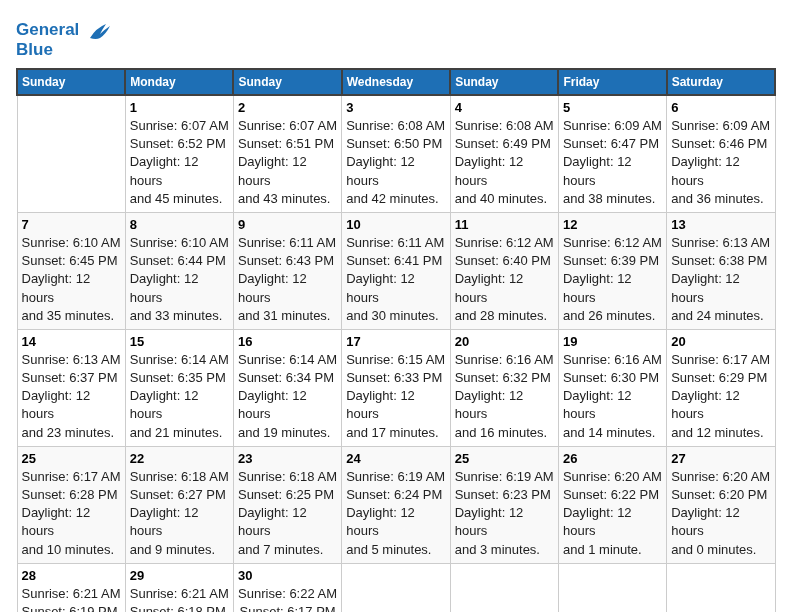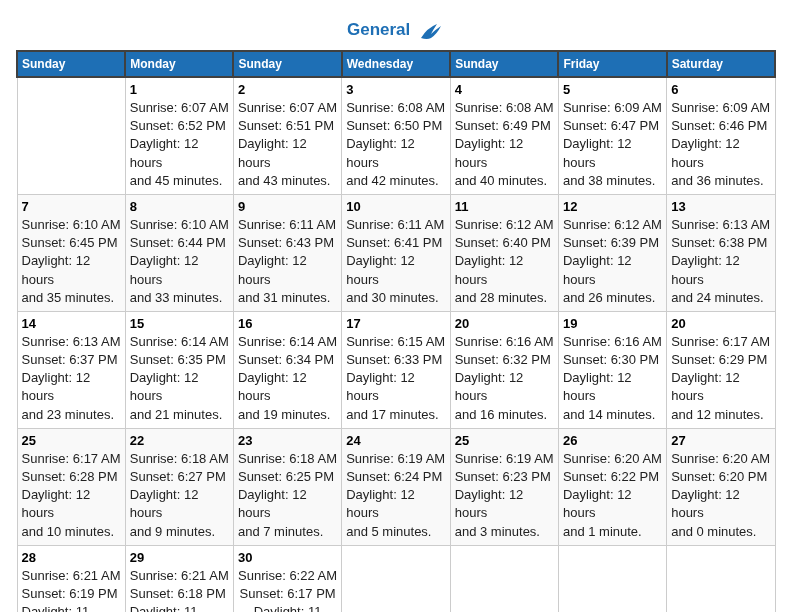--- a/index.html
+++ b/index.html
@@ -6,21 +6,21 @@
     body {
       font-family: Arial, sans-serif;
       background: #fff;
       width: 792px;
       min-height: 612px;
       padding: 16px;
     }
     .header-area {
       display: flex;
       align-items: flex-start;
-      justify-content: center;
+      justify-content: flex-start;
       margin-bottom: 8px;
     }
     .logo {
       display: flex;
       align-items: center;
       margin-top: 4px;
     }
     .title-area {
       text-align: right;
     }
@@ -78,20 +78,21 @@
 
 <div class="header-area">
   <div class="logo">
     <div>
       <div style="font-size:17px;font-weight:bold;line-height:1.1;">
         <span style="color:#1e6fb5;">General</span>
         <svg style="display:inline-block;vertical-align:middle;margin-left:2px;" width="28" height="22" viewBox="0 0 28 22">
           <path d="M4 18 Q10 8 20 4 Q16 10 14 14 Q18 10 24 6 Q20 14 14 18 Q10 20 4 18Z" fill="#1e6fb5"></path>
         </svg>
       </div>
+      <div style="font-size:17px;font-weight:bold;color:#1e6fb5;margin-top:-2px;">Blue</div>
     </div>
   </div>
   <div class="title-area">
     <div class="month-title"></div>
     <div class="location"></div>
   </div>
 </div>
 
 <table class="calendar">
   <thead>

